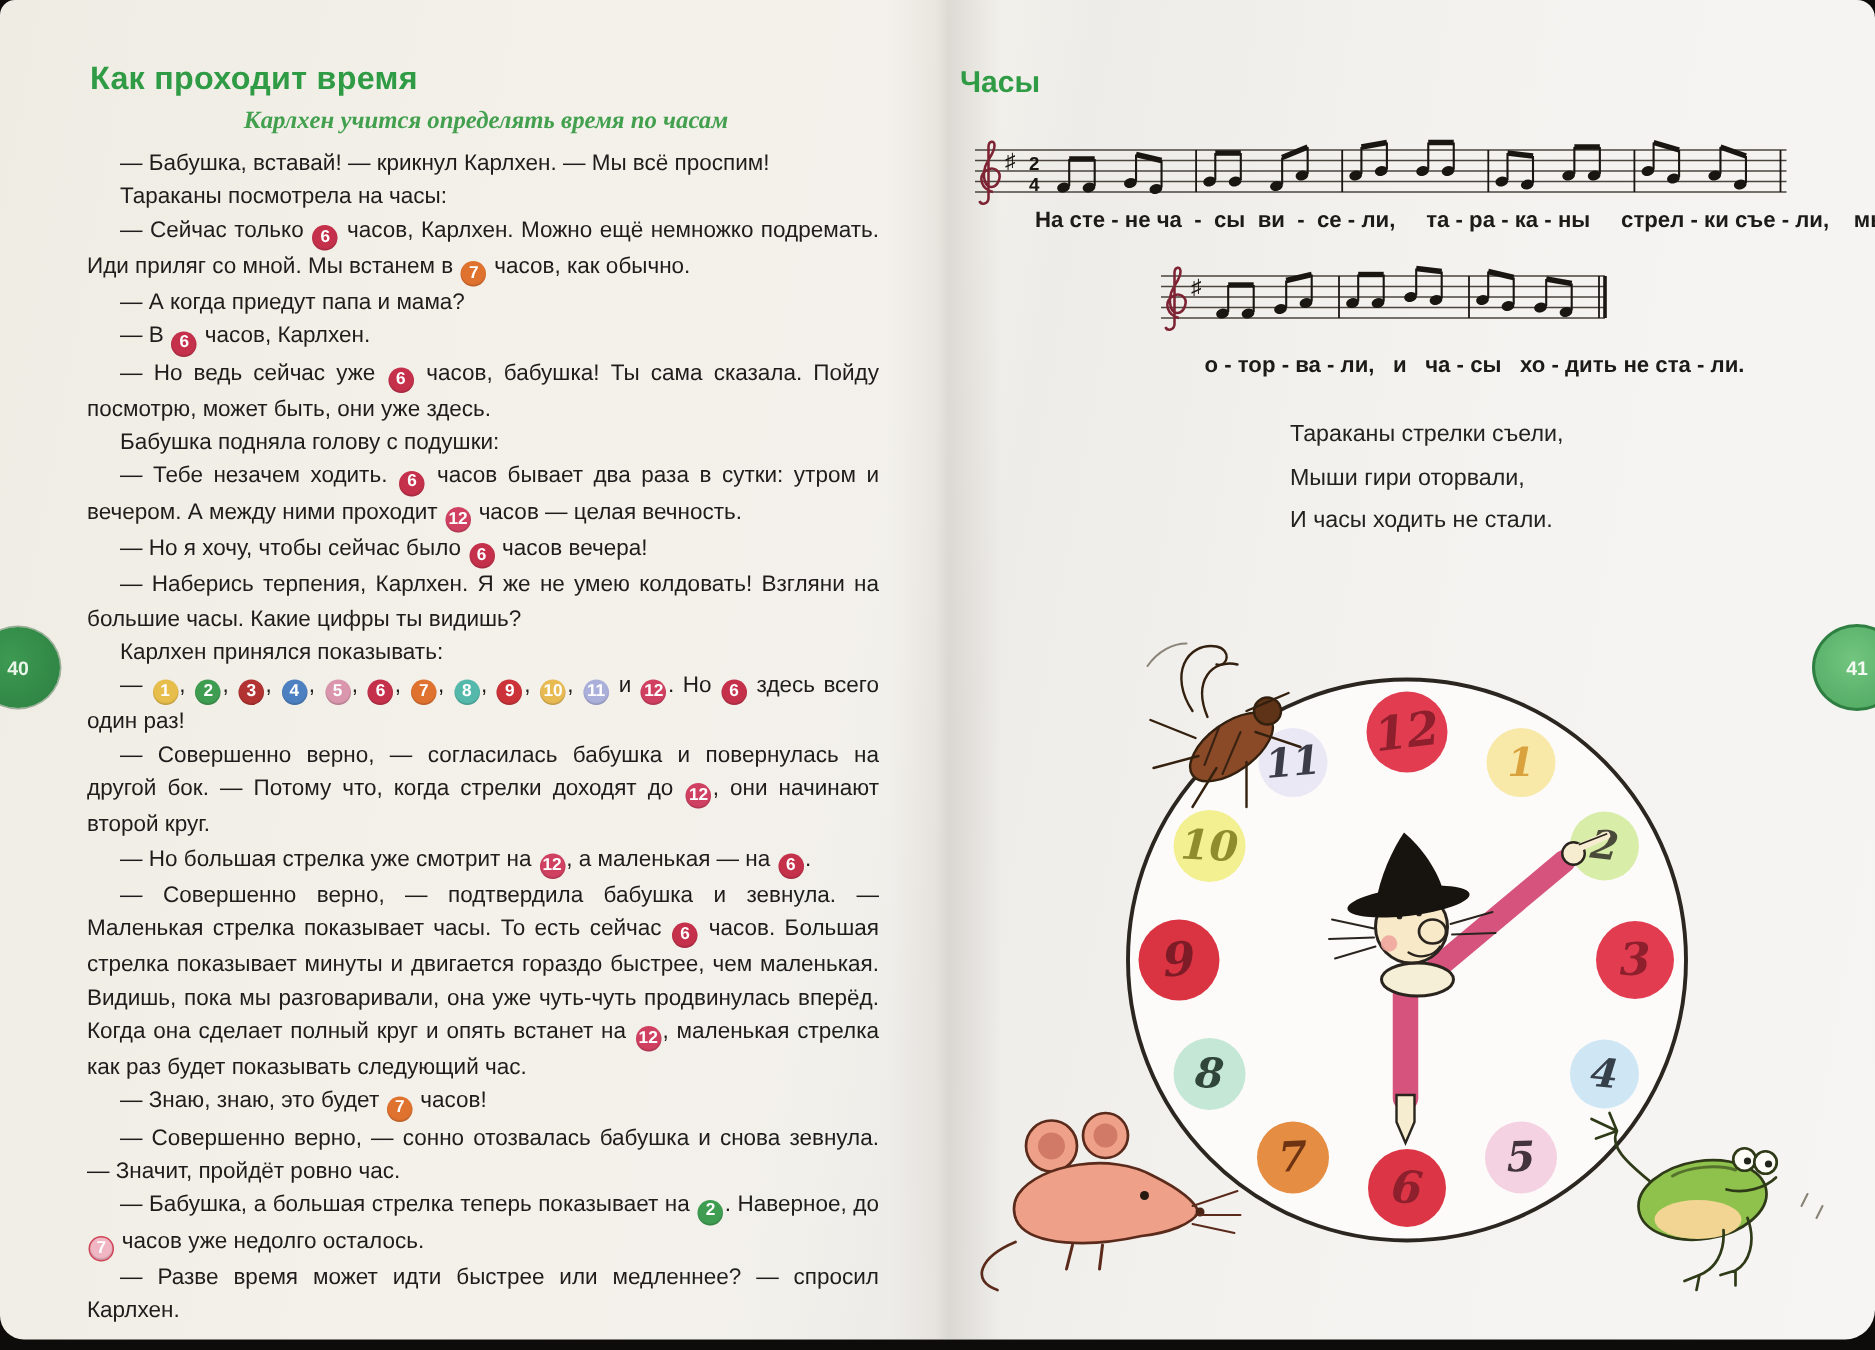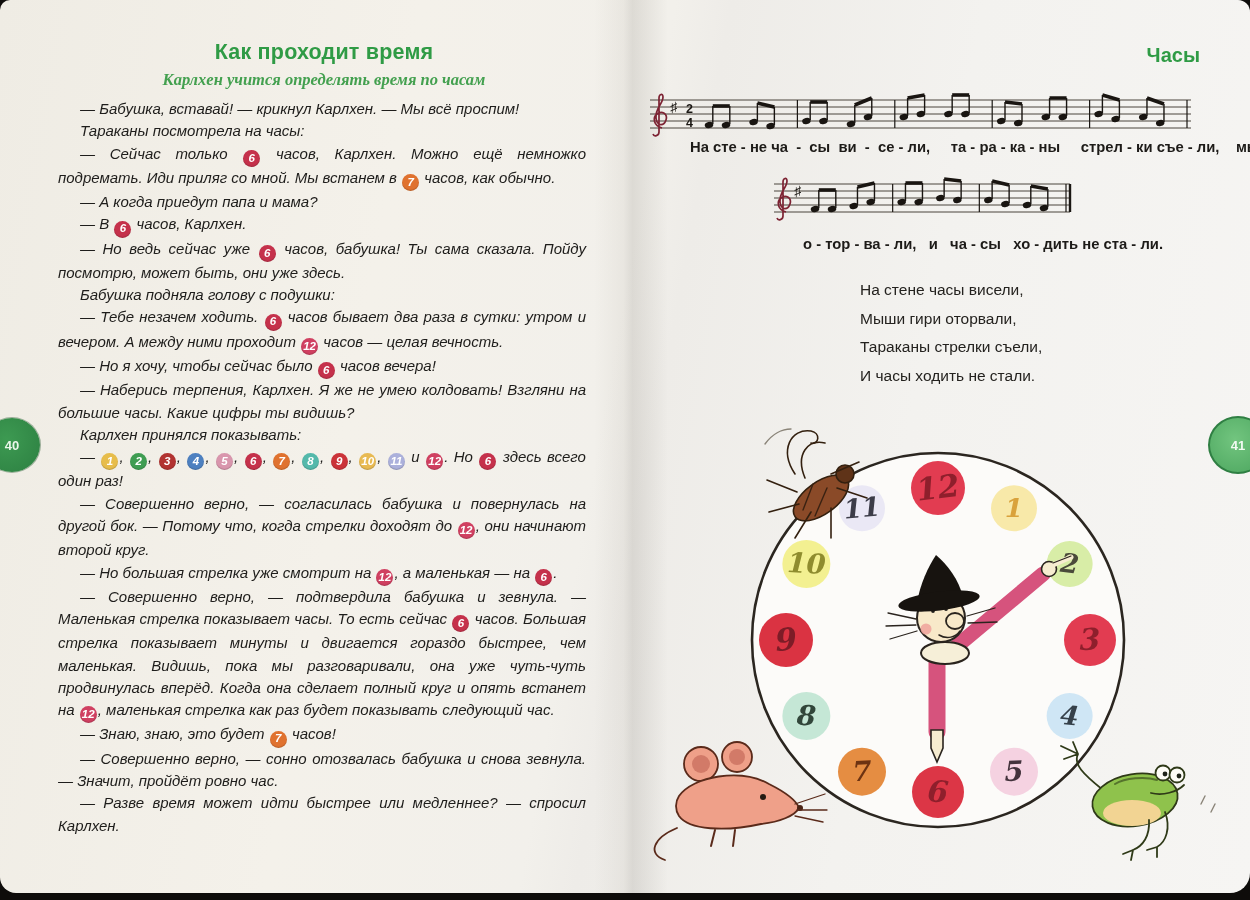--- a/index.html
+++ b/index.html
@@ -9,32 +9,32 @@
   .gutter{position:absolute;left:594px;top:0;width:74px;height:100%;
     background:linear-gradient(90deg,rgba(110,100,85,0) 0%,rgba(110,100,85,0.07) 40%,rgba(90,85,75,0.14) 52%,rgba(110,100,85,0) 100%);}
   .page{position:absolute;top:0;height:100%;}
   .page.left{left:0;width:620px;}
   .page.right{left:620px;width:630px;}
 
   
   .pagenum-left{position:absolute;left:-16px;top:418px;width:56px;height:54px;border-radius:50%;
     background:radial-gradient(circle at 40% 40%,#3d9a52,#2c7f41);color:#eaf5ea;font-size:13px;font-weight:bold;
     display:flex;align-items:center;justify-content:center;box-shadow:0 0 0 1px rgba(30,80,40,.4);}
-  .ltitle{position:absolute;left:60px;top:40px;width:528px;text-align:center;margin:0;
+  .ltitle{position:absolute;left:60px;top:40px;width:528px;text-align:left;margin:0;
     color:#2f9b45;font-size:21.5px;font-weight:bold;letter-spacing:.2px;}
   .lsub{position:absolute;left:60px;top:70px;width:528px;text-align:center;
     color:#43a04f;font-size:16.5px;font-style:italic;font-weight:bold;font-family:"Liberation Serif",serif;}
   .story{position:absolute;left:58px;top:98px;width:528px;color:#1e1d1b;font-size:15px;line-height:22.3px;text-align:justify;}
-  .story p{margin:0;text-indent:22px;font-style:italic;}
+  .story p{margin:0;text-indent:22px;}
   .badge{display:inline-flex;width:17px;height:17px;border-radius:50%;color:#fff;font-size:11.5px;font-weight:bold;
     align-items:center;justify-content:center;vertical-align:-3px;margin:0 1px;line-height:1;box-sizing:border-box;
     text-indent:0;box-shadow:inset 0 -1px 1px rgba(0,0,0,.18);}
 
   
-  .rtitle{position:absolute;left:20px;top:44px;width:560px;text-align:right;margin:0;
+  .rtitle{position:absolute;left:20px;top:44px;width:560px;text-align:left;margin:0;
     color:#2f9b45;font-size:20px;font-weight:bold;}
   .staff{position:absolute;}
   .lyric{position:absolute;color:#1d1b18;font-size:14.8px;font-weight:bold;white-space:pre;}
   .poem{position:absolute;left:240px;top:276px;color:#24221f;font-size:15.5px;line-height:28.5px;}
   .clock-wrap{position:absolute;left:25px;top:412px;}
   .pagenum-right{position:absolute;right:-18px;top:416px;width:60px;height:58px;border-radius:50%;
     background:radial-gradient(circle at 45% 40%,#72c57f,#4ba55e);border:2px solid #2f7f43;color:#f2faf2;
     font-size:13px;font-weight:bold;display:flex;align-items:center;justify-content:center;box-sizing:border-box;}
   .clocknum{font-family:"DejaVu Serif",serif;font-style:italic;font-weight:bold;}
 </style>
@@ -60,20 +60,21 @@
         <p>— Тебе незачем ходить. <span class="badge" style="background: rgb(197, 49, 75);">6</span> часов бывает два раза в сутки: утром и вечером. А между ними проходит <span class="badge" style="background: rgb(208, 64, 97);">12</span> часов — целая вечность.</p>
         <p>— Но я хочу, чтобы сейчас было <span class="badge" style="background: rgb(197, 49, 75);">6</span> часов вечера!</p>
         <p>— Наберись терпения, Карлхен. Я же не умею колдовать! Взгляни на большие часы. Какие цифры ты видишь?</p>
         <p>Карлхен принялся показывать:</p>
         <p>— <span class="badge" style="background: rgb(231, 189, 75);">1</span>, <span class="badge" style="background: rgb(63, 157, 82);">2</span>, <span class="badge" style="background: rgb(178, 51, 49);">3</span>, <span class="badge" style="background: rgb(77, 128, 192);">4</span>, <span class="badge" style="background: rgb(217, 150, 173);">5</span>, <span class="badge" style="background: rgb(197, 49, 75);">6</span>, <span class="badge" style="background: rgb(224, 114, 47);">7</span>, <span class="badge" style="background: rgb(84, 185, 171);">8</span>, <span class="badge" style="background: rgb(203, 51, 57);">9</span>, <span class="badge" style="background: rgb(232, 186, 82);">10</span>, <span class="badge" style="background: rgb(171, 176, 219);">11</span> и <span class="badge" style="background: rgb(208, 64, 97);">12</span>. Но <span class="badge" style="background: rgb(197, 49, 75);">6</span> здесь всего один раз!</p>
         <p>— Совершенно верно, — согласилась бабушка и повернулась на другой бок. — Потому что, когда стрелки доходят до <span class="badge" style="background: rgb(208, 64, 97);">12</span>, они начинают второй круг.</p>
         <p>— Но большая стрелка уже смотрит на <span class="badge" style="background: rgb(208, 64, 97);">12</span>, а маленькая — на <span class="badge" style="background: rgb(197, 49, 75);">6</span>.</p>
         <p>— Совершенно верно, — подтвердила бабушка и зевнула. — Маленькая стрелка показывает часы. То есть сейчас <span class="badge" style="background: rgb(197, 49, 75);">6</span> часов. Большая стрелка показывает минуты и двигается гораздо быстрее, чем маленькая. Видишь, пока мы разговаривали, она уже чуть-чуть продвинулась вперёд. Когда она сделает полный круг и опять встанет на <span class="badge" style="background: rgb(208, 64, 97);">12</span>, маленькая стрелка как раз будет показывать следующий час.</p>
         <p>— Знаю, знаю, это будет <span class="badge" style="background: rgb(224, 114, 47);">7</span> часов!</p>
         <p>— Совершенно верно, — сонно отозвалась бабушка и снова зевнула. — Значит, пройдёт ровно час.</p>
+        <p>— Бабушка, а большая стрелка теперь показывает на <span class="badge" style="background: rgb(63, 157, 82);">2</span>. Наверное, до <span class="badge" style="background: rgb(240, 182, 196); border: 1.6px solid rgb(207, 68, 87);">7</span> часов уже недолго осталось.</p>
         <p>— Разве время может идти быстрее или медленнее? — спросил Карлхен.</p>
       </div>
   </div>
 
   <div class="gutter"></div>
 
   <div class="page right">
     <h2 class="rtitle">Часы</h2>
 
     <svg id="staff1" class="staff" style="left:28px;top:92px;" width="545" height="48" viewBox="0 0 545 48">
@@ -183,23 +184,22 @@
         <line x1="258.8" y1="28" x2="258.8" y2="10" stroke="#191511" stroke-width="1.4"></line>
         <ellipse cx="272" cy="32" rx="4.3" ry="3.2" fill="#191511" transform="rotate(-14 272 32)"></ellipse>
         <line x1="275.8" y1="31" x2="275.8" y2="13" stroke="#191511" stroke-width="1.4"></line>
         <line x1="258.8" y1="10" x2="275.8" y2="13" stroke="#191511" stroke-width="3.6"></line>
         <line x1="294" y1="8" x2="294" y2="36" stroke="#1a1713" stroke-width="1.2"></line>
         <line x1="298" y1="8" x2="298" y2="36" stroke="#1a1713" stroke-width="2.4"></line>
       </svg>
     <div class="lyric" style="left:183px;top:236px;">о - тор - ва - ли,   и   ча - сы   хо - дить не ста - ли.</div>
 
     <div class="poem">
-      <div>На стене часы висели,</div>
+      <div>Тараканы стрелки съели,</div>
       <div>Мыши гири оторвали,</div>
-      <div>Тараканы стрелки съели,</div>
       <div>И часы ходить не стали.</div>
     </div>
 
     <svg class="clock-wrap" width="605" height="478" viewBox="0 0 605 478">
 
       <ellipse cx="293" cy="228" rx="186" ry="187" fill="#fcfbf9" stroke="#2b2620" stroke-width="2.6"></ellipse>
       <g id="clock-numbers">
           <circle cx="293" cy="76" r="27" fill="#e23c51"></circle>
           <text x="293" y="86.26" text-anchor="middle" font-size="31.049999999999997" fill="#8e1f2c" class="clocknum" transform="rotate(-7 293 76)">12</text>
           <circle cx="369" cy="96.36413862476533" r="23" fill="#f8e9a9"></circle>

